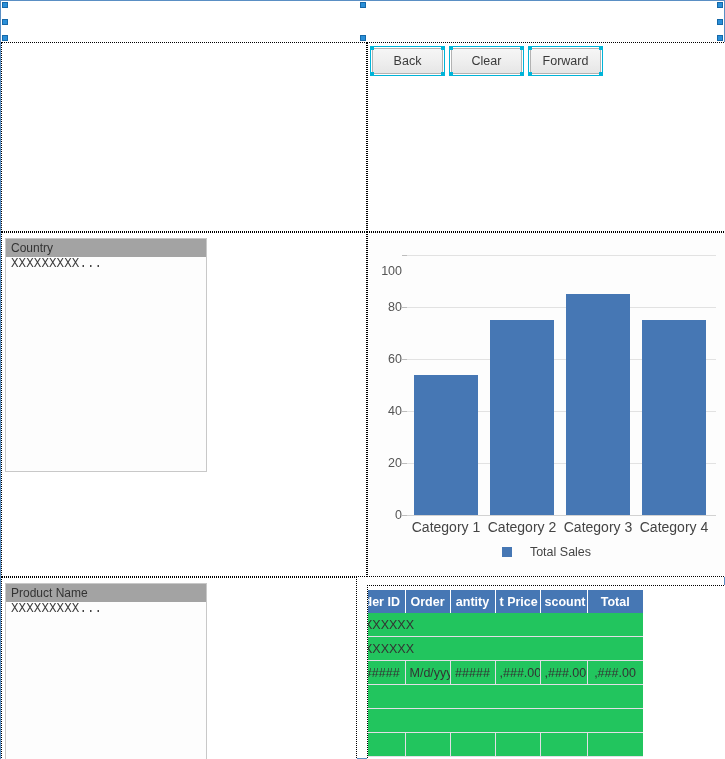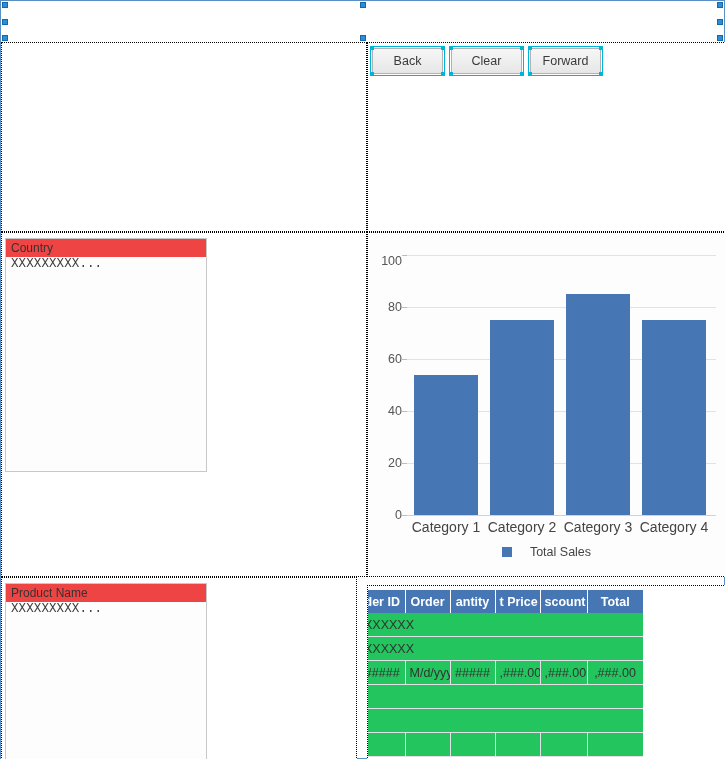--- a/index.html
+++ b/index.html
@@ -134,21 +134,21 @@
     background: #fdfdfd;
     overflow: hidden;
   }
   .listbox-header {
     height: 18px;
     line-height: 18px;
     padding-left: 5px;
     font-size: 12px;
     font-weight: normal;
     color: #333333;
-    background: #ef4444;
+    background: #a3a3a3;
     box-sizing: border-box;
     white-space: nowrap;
   }
   .listbox-body {
     position: absolute;
     left: 0; right: 0; top: 18px; bottom: 0;
     display: flex;
     align-items: flex-start;
     font-family: Liberation Mono, monospace;
   }
@@ -312,21 +312,21 @@
   <div class="panel" style="left:366px; top:231px; width:359px; height:345px;">
     <div id="chart-area">
 
       <div class="gridline" style="left:38px; right:9px; top:22px;"></div>
       <div class="gridline" style="left:38px; right:9px; top:74px;"></div>
       <div class="gridline" style="left:38px; right:9px; top:126px;"></div>
       <div class="gridline" style="left:38px; right:9px; top:178px;"></div>
       <div class="gridline" style="left:38px; right:9px; top:230px;"></div>
       <div class="gridline" style="left:38px; right:9px; top:282px; background:#d2d2d2;"></div>
 
-      <div class="ytick" style="left:0px;  top:28px;">100</div>
+      <div class="ytick" style="left:0px;  top:38px;">100</div>
       <div class="ytick" style="left:0px;  top:74px;">80</div>
       <div class="ytick" style="left:0px;  top:126px;">60</div>
       <div class="ytick" style="left:0px;  top:178px;">40</div>
       <div class="ytick" style="left:0px;  top:230px;">20</div>
       <div class="ytick" style="left:0px;  top:282px;">0</div>
 
       <div class="ytickmark" style="left:34px; top:22px;"></div>
       <div class="ytickmark" style="left:34px; top:74px;"></div>
       <div class="ytickmark" style="left:34px; top:126px;"></div>
       <div class="ytickmark" style="left:34px; top:178px;"></div>

